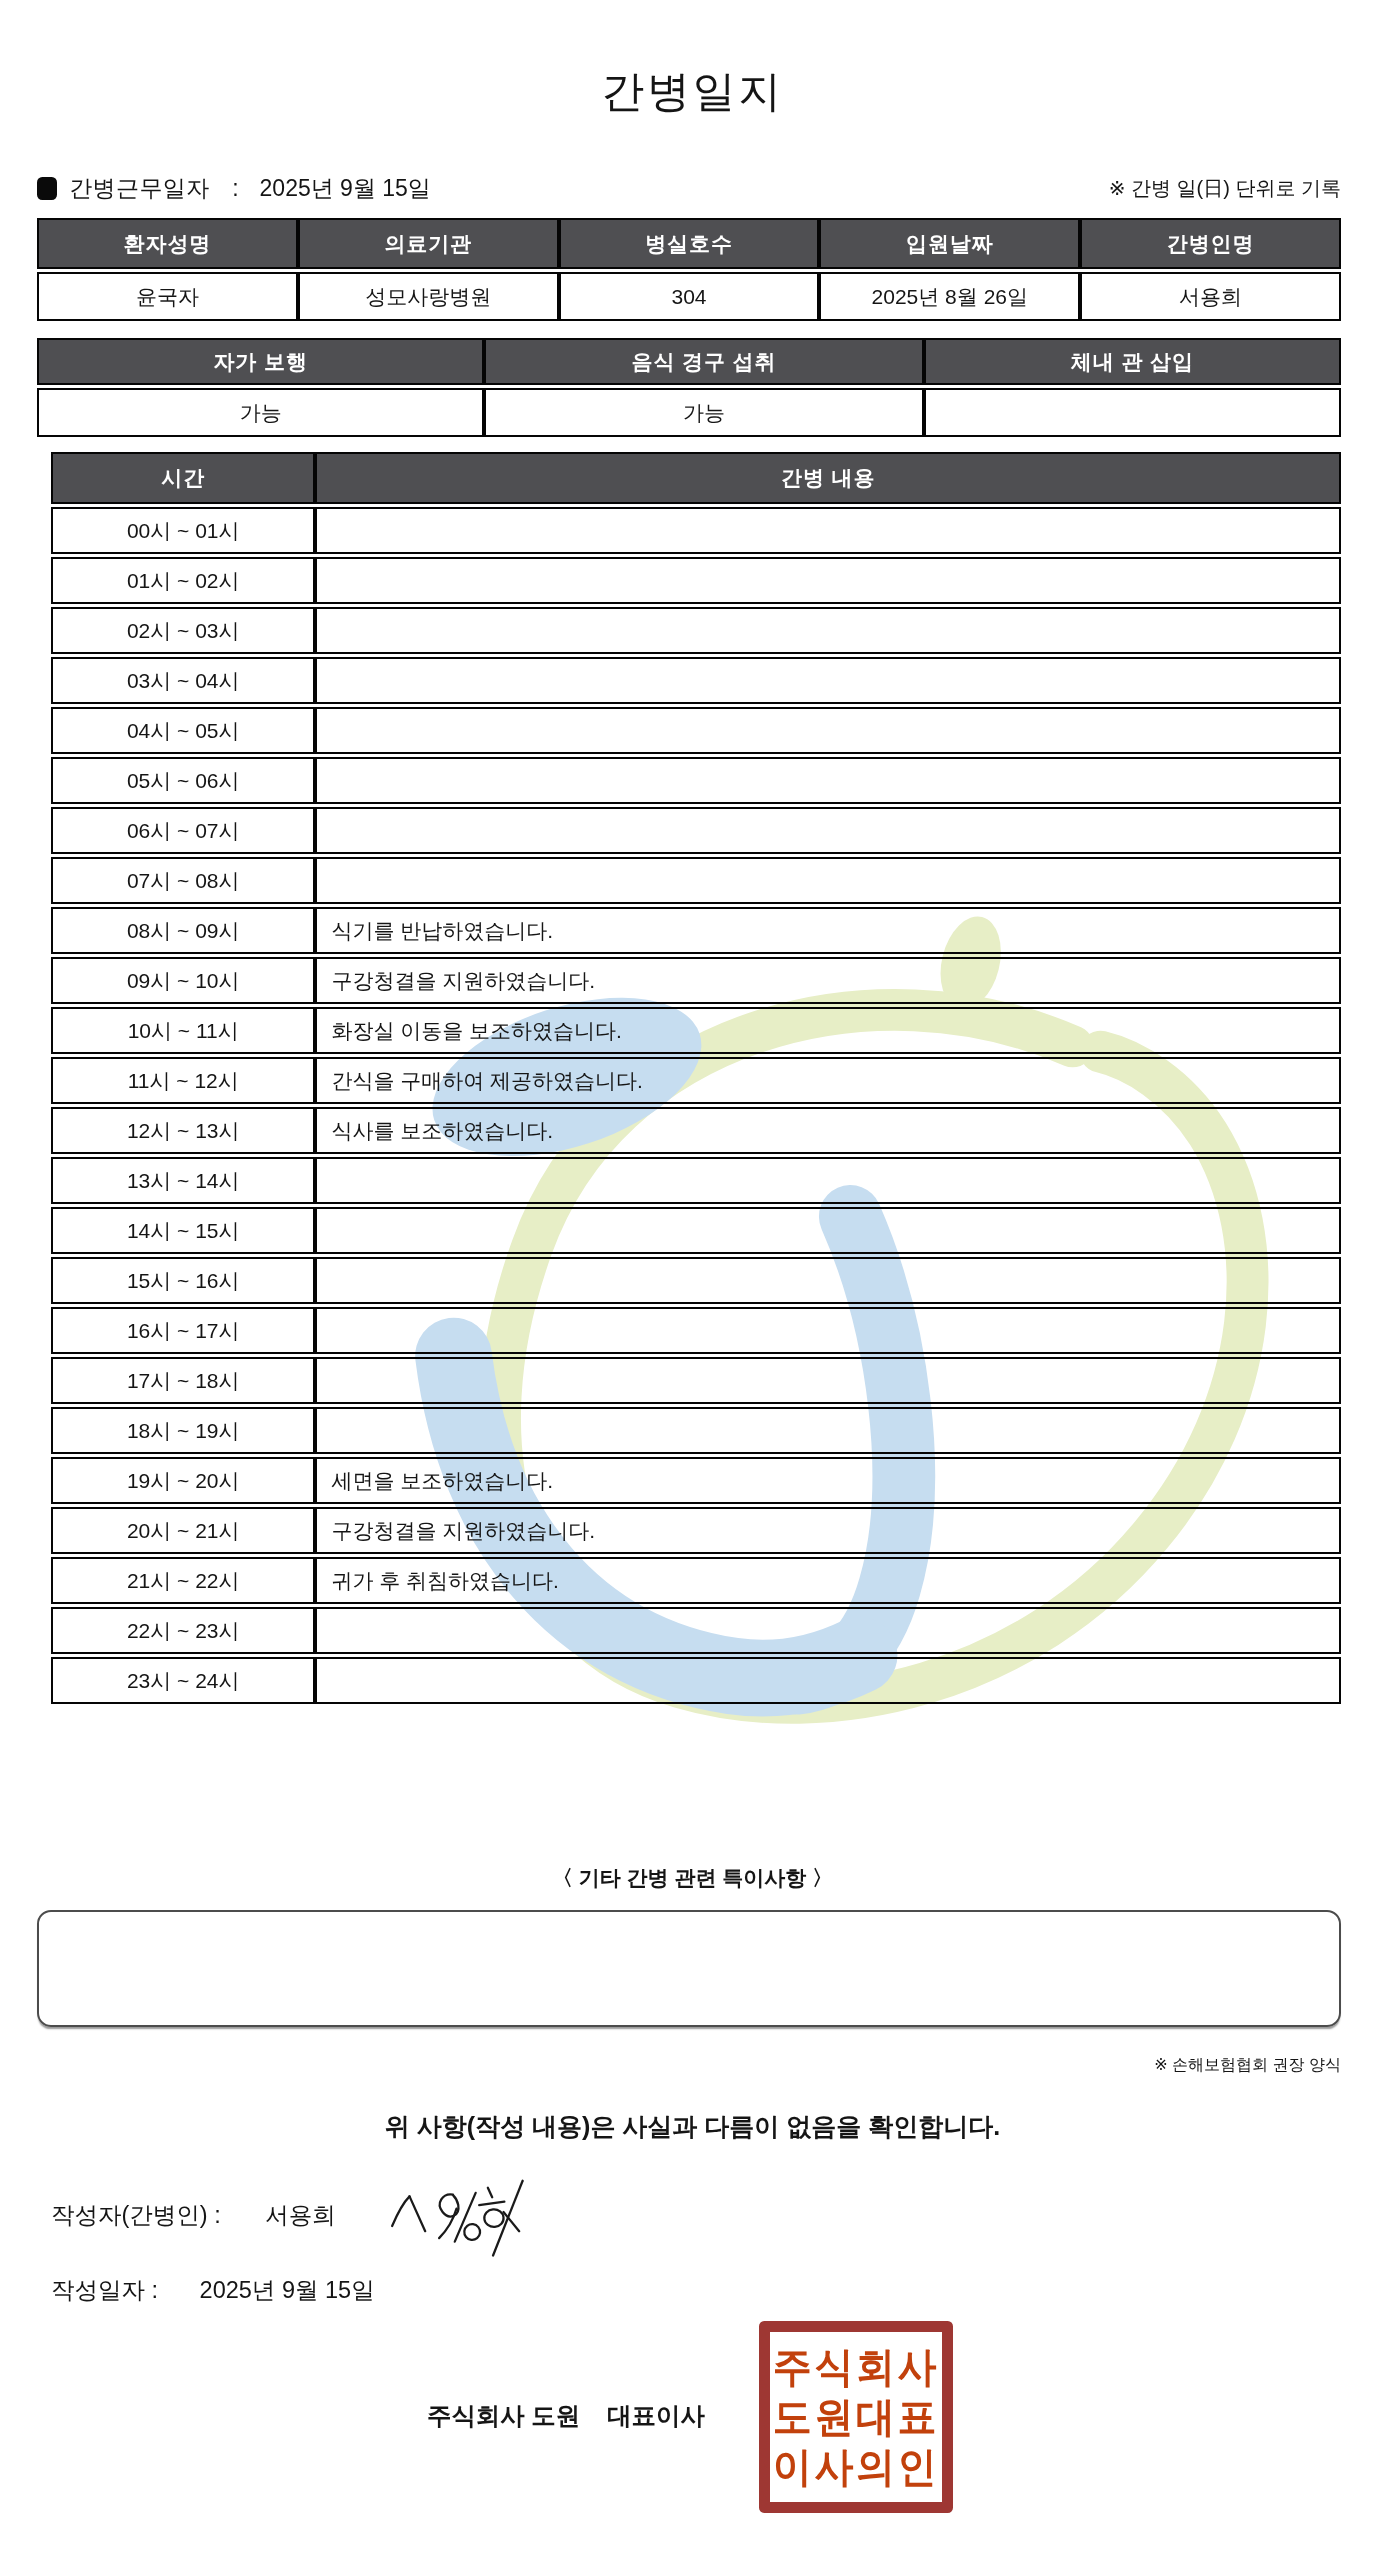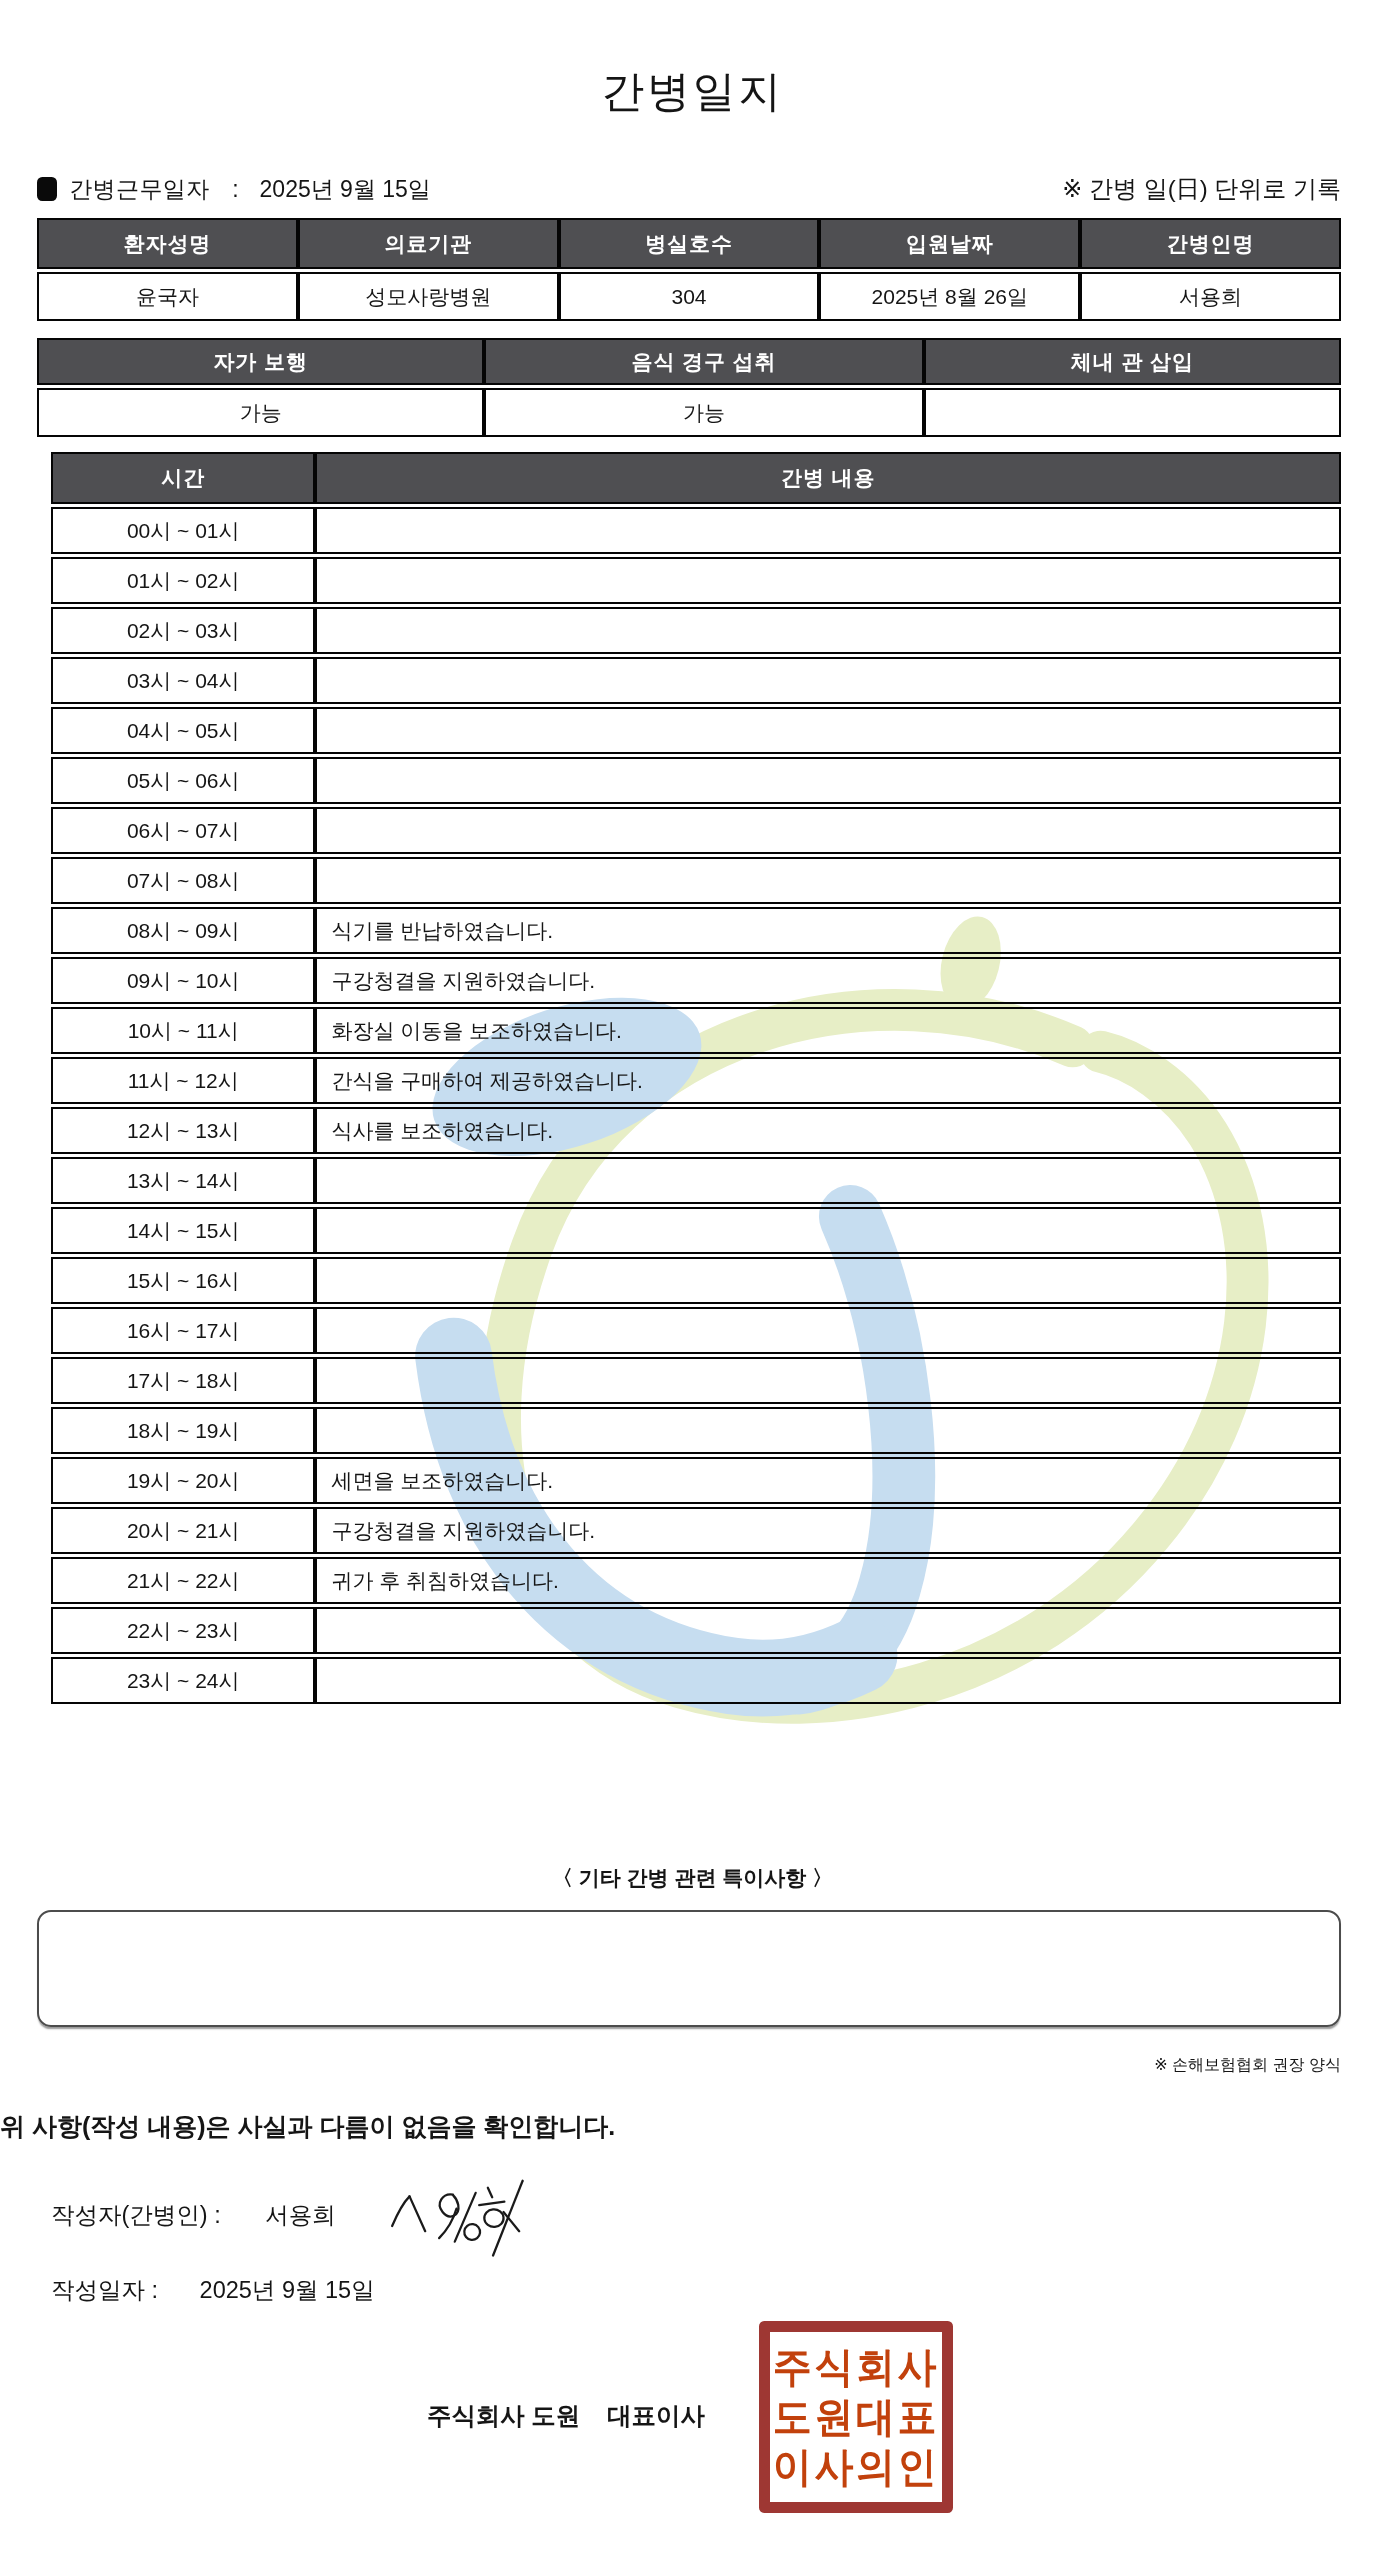--- a/index.html
+++ b/index.html
@@ -40,21 +40,21 @@
   }
   .meta-left { display: flex; align-items: center; gap: 12.2px; }
   .bullet-square {
     display: inline-block;
     width: 20px; height: 23.5px;
     background: #0a0a0a;
     border-radius: 5.2px;
   }
   .meta-date-label { letter-spacing: 0.4px; }
   .meta-colon { margin: 0 8.7px 0 10.5px; }
-  .meta-note { font-size: 24px; }
+  .meta-note { font-size: 20px; }
 
   table.grid {
     position: absolute;
     left: 37px;
     width: 1304px;
     border-collapse: separate;
     border-spacing: 0 3.5px;
     table-layout: fixed;
     z-index: 1;
   }
@@ -105,21 +105,21 @@
     background: transparent;
     box-shadow: 0 3.5px 1.7px -1.7px #999;
   }
   .form-note {
     top: 2055px; left: 37px; width: 1304px;
     text-align: right;
     font-size: 16px;
   }
   .confirmation {
     left: 0; top: 2110px; width: 100%;
-    text-align: left;
+    text-align: center;
     font-weight: bold;
     font-size: 25px;
   }
   .writer-row { left: 51px; top: 2199px; font-size: 23.5px; }
   .writer-name { margin-left: 38px; }
   .signature-svg { left: 373px; top: 2170px; width: 174px; height: 98px; z-index: 2; }
   .date-row { left: 51px; top: 2274px; font-size: 23.5px; }
   .date-value { margin-left: 35px; }
   .company-row {
     left: 427px; top: 2400px;

